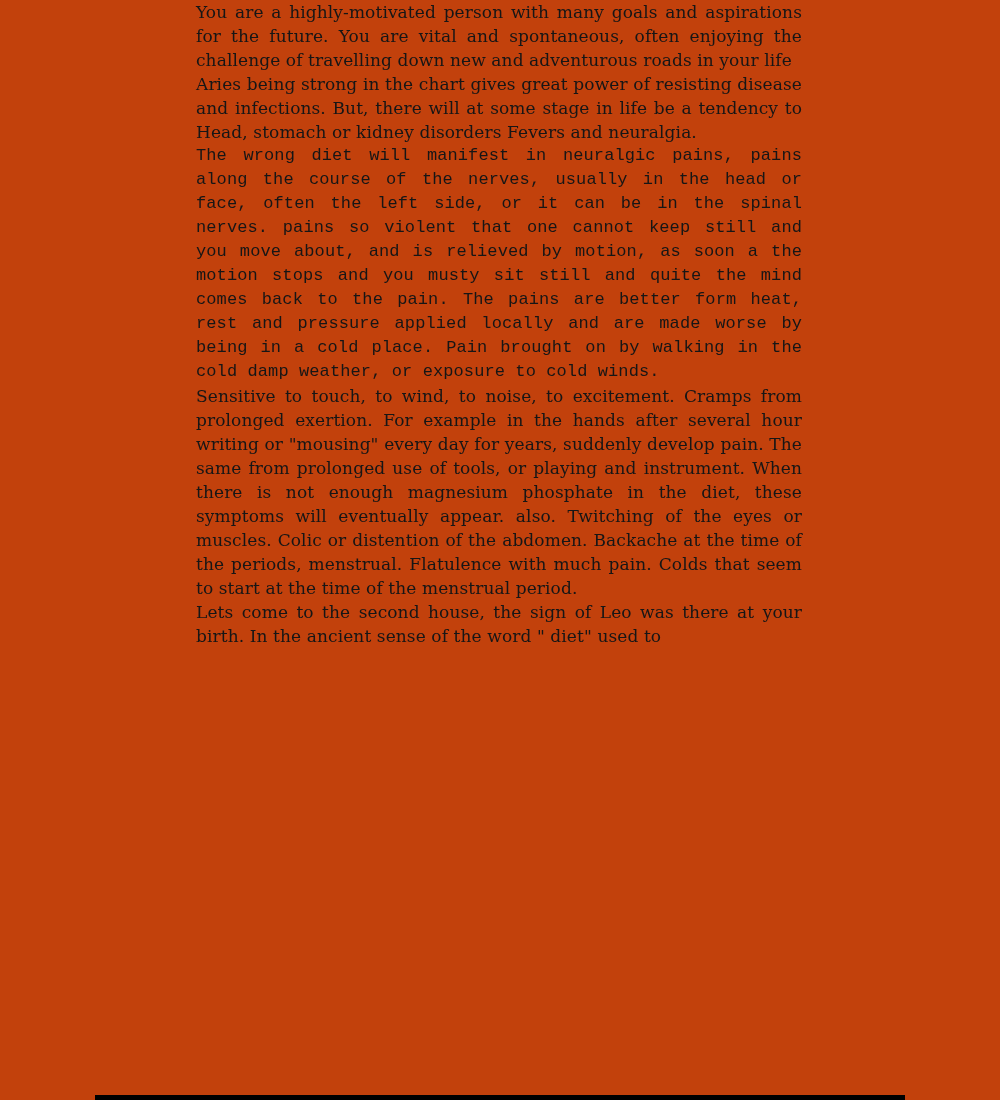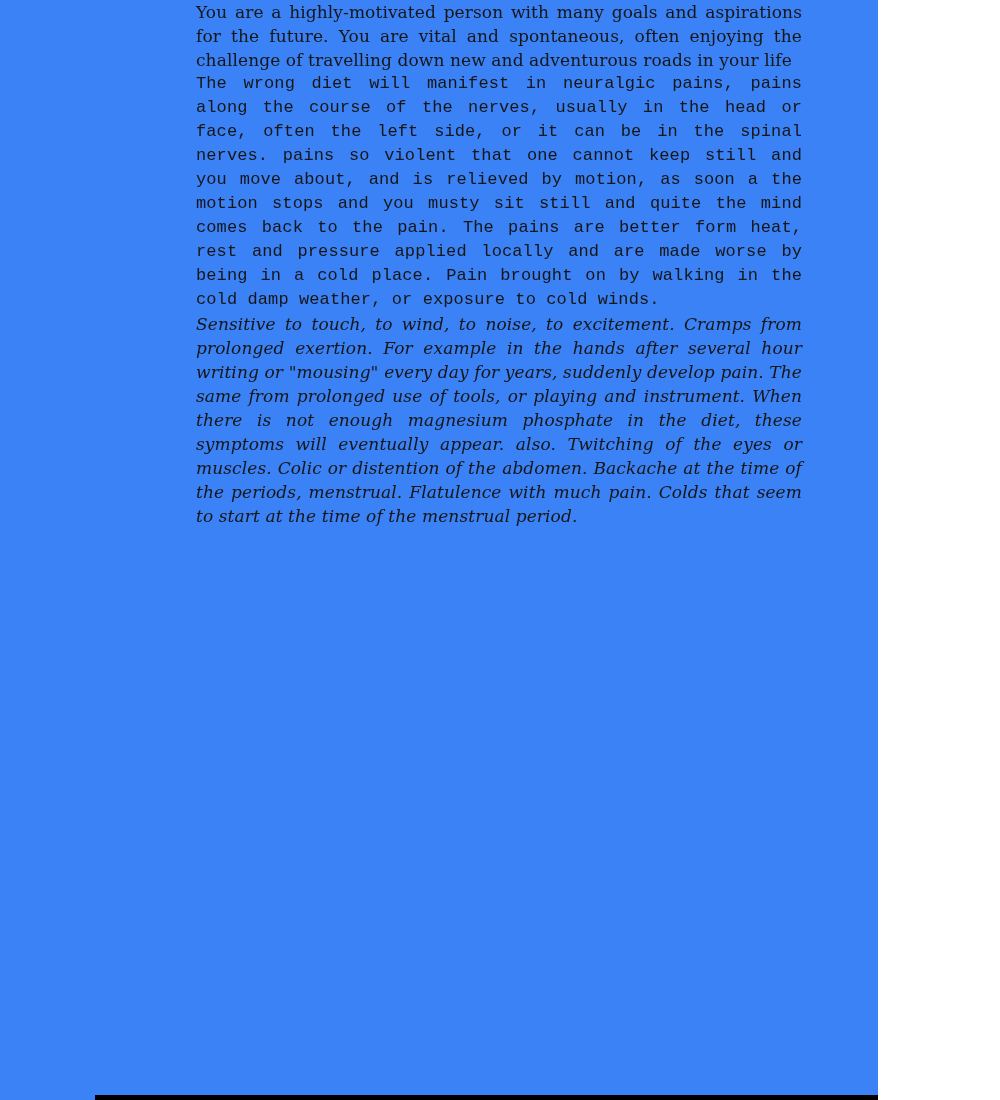--- a/index.html
+++ b/index.html
@@ -2,23 +2,23 @@
 <html><head>
 <meta charset="utf-8">
 <style>
   html, body {
     margin: 0;
     padding: 0;
     background: #ffffff;
   }
   .page {
     position: relative;
-    width: 878px;
+    width: 1000px;
     height: 1100px;
-    background: #3b82f6;
+    background: #c2410c;
     overflow: hidden;
     font-family: "DejaVu Serif", serif;
     color: #161616;
   }
   .text-col {
     position: absolute;
     left: 196px;
     top: 0;
     width: 606px;
   }
@@ -27,36 +27,38 @@
     font-size: 17px;
     line-height: 24px;
     text-align: justify;
     text-justify: inter-word;
     letter-spacing: 0.1px;
   }
   
   .p1 { margin-top: 48px; }
   .p2 { margin-top: 47px; }
   .p3 { margin-top: 69px; font-family: Liberation Mono, monospace; }
-  .p4 { margin-top: 22px; font-style: italic; }
+  .p4 { margin-top: 22px; }
   .p5 { margin-top: 22px; }
   .p6 { margin-top: 70px; }
   
   .page-edge {
     position: absolute;
     left: 95px;
     top: 1095px;
     width: 810px;
     height: 5px;
     background: #000000;
   }
 </style>
 </head>
 <body>
 
 <div class="page">
   <div class="text-col">
     <p class="p1">You are a highly-motivated person with many goals and aspirations for the future. You are vital and spontaneous, often enjoying the challenge of travelling down new and adventurous roads in your life</p>
+    <p class="p2">Aries being strong in the chart gives great power of resisting disease and infections. But, there will at some stage in life be a tendency to Head, stomach or kidney disorders Fevers and neuralgia.</p>
     <p class="p3">The wrong diet will manifest in neuralgic pains, pains along the course of the nerves, usually in the head or face, often the left side, or it can be in the spinal nerves. pains so violent that one cannot keep still and you move about, and is relieved by motion, as soon a the motion stops and you musty sit still and quite the mind comes back to the pain. The pains are better form heat, rest and pressure applied locally and are made worse by being in a cold place. Pain brought on by walking in the cold damp weather, or exposure to cold winds.</p>
     <p class="p4">Sensitive to touch, to wind, to noise, to excitement. Cramps from prolonged exertion. For example in the hands after several hour writing or "mousing" every day for years, suddenly develop pain. The same from prolonged use of tools, or playing and instrument. When there is not enough magnesium phosphate in the diet, these symptoms will eventually appear. also. Twitching of the eyes or muscles. Colic or distention of the abdomen. Backache at the time of the periods, menstrual. Flatulence with much pain. Colds that seem to start at the time of the menstrual period.</p>
+    <p class="p6">Lets come to the second house, the sign of Leo was there at your birth. In the ancient sense of the word " diet" used to</p>
   </div>
   <div class="page-edge"></div>
 </div>
 
 </body></html>

